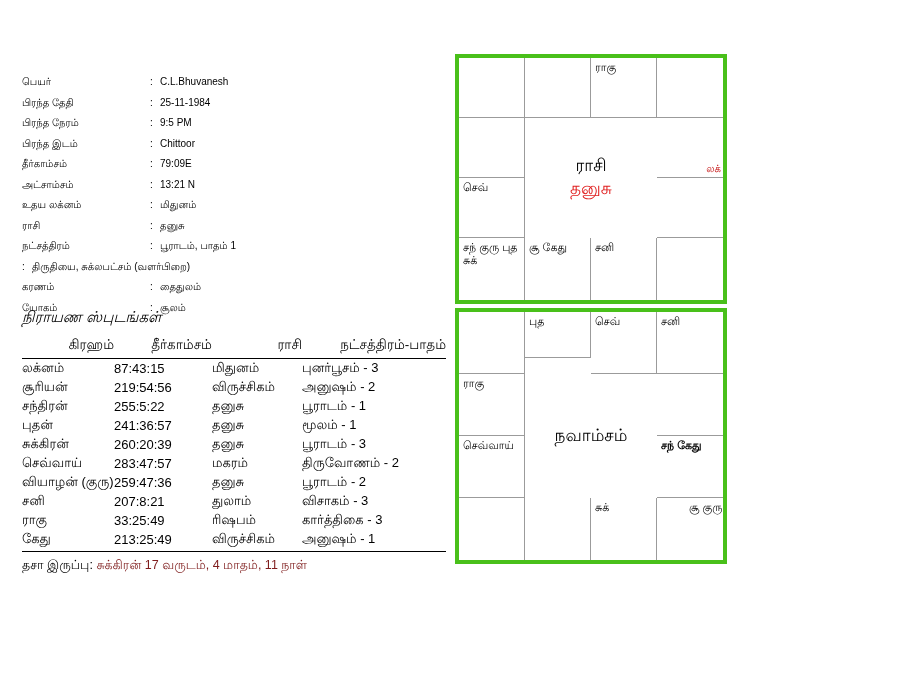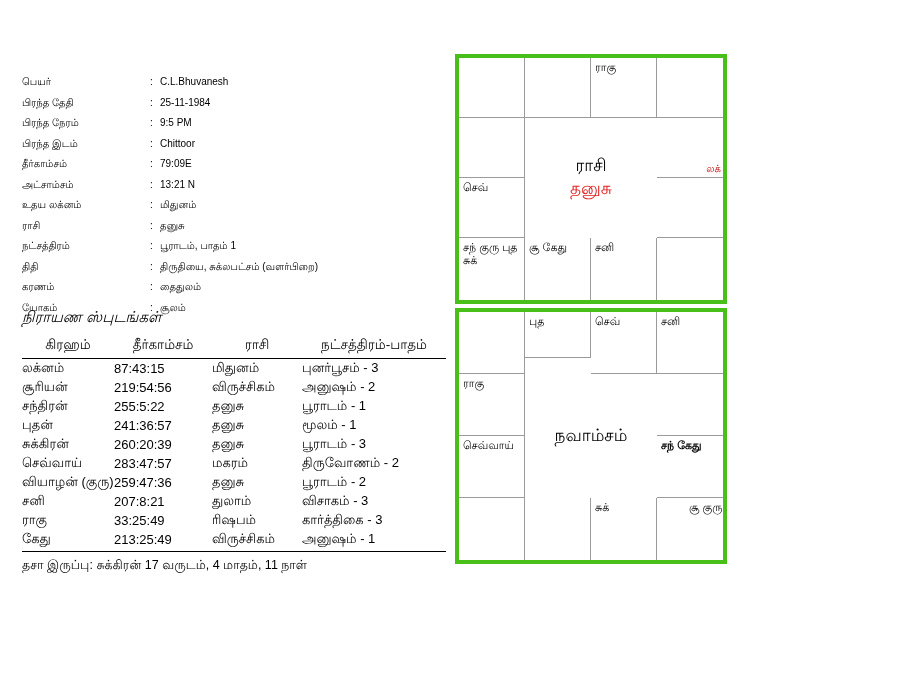--- a/index.html
+++ b/index.html
@@ -51,21 +51,21 @@
     font-size: 15px;
     padding-bottom: 6px;
     font-style: italic;
   }
   table.ptable {
     border-collapse: collapse;
     width: 424px;
     font-size: 13px;
   }
   table.ptable th {
-    text-align: center;
+    text-align: right;
     font-weight: normal;
     font-size: 13.5px;
     padding: 3px 0 4px 0;
     border-bottom: 1px solid #000;
     margin-left: 40px;
   }
   table.ptable td {
     padding: 1px 0;
     font-size: 13px;
     white-space: nowrap;
@@ -76,21 +76,21 @@
   .col-nak   { width: 144px; }
   #planets-foot-wrap {
     border-top: 1px solid #000;
     margin-top: 2px;
     padding-top: 6px;
   }
   #dasa-line {
     font-size: 12.5px;
   }
   #dasa-label { }
-  #dasa-value { color: #000000; }
+  #dasa-value { color: #7f1d1d; }
 
   
   .chart {
     position: absolute;
     border: 4px solid #49c01a;
     box-sizing: border-box;
     background: #ffffff;
   }
   #chart-rasi {
     left: 455px;
@@ -192,21 +192,20 @@
     <div class="detail-label">ராசி</div>
     <div class="detail-colon">:</div>
     <div class="detail-value">தனுசு</div>
   </div>
   <div class="detail-row">
     <div class="detail-label">நட்சத்திரம்</div>
     <div class="detail-colon">:</div>
     <div class="detail-value">பூராடம், பாதம் 1</div>
   </div>
   <div class="detail-row">
-    <div class="detail-label">திதி</div>
     <div class="detail-colon">:</div>
     <div class="detail-value">திருதியை, சுக்லபட்சம் (வளர்பிறை)</div>
   </div>
   <div class="detail-row">
     <div class="detail-label">கரணம்</div>
     <div class="detail-colon">:</div>
     <div class="detail-value">தைதுலம்</div>
   </div>
   <div class="detail-row">
     <div class="detail-label">யோகம்</div>

